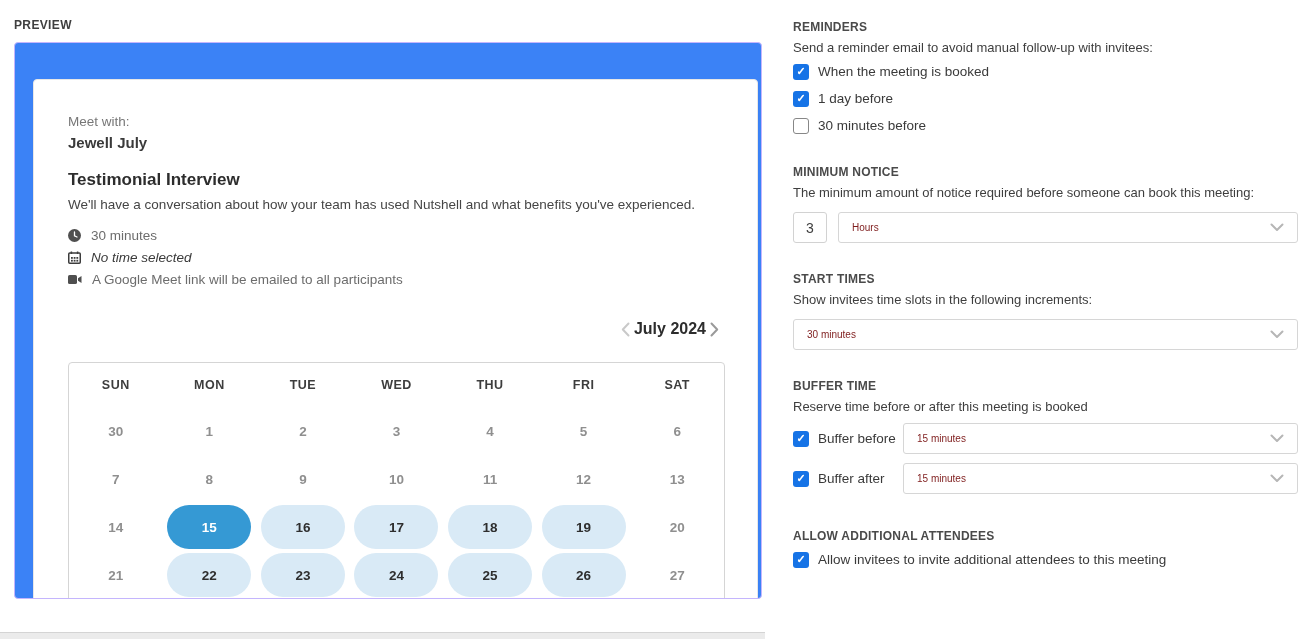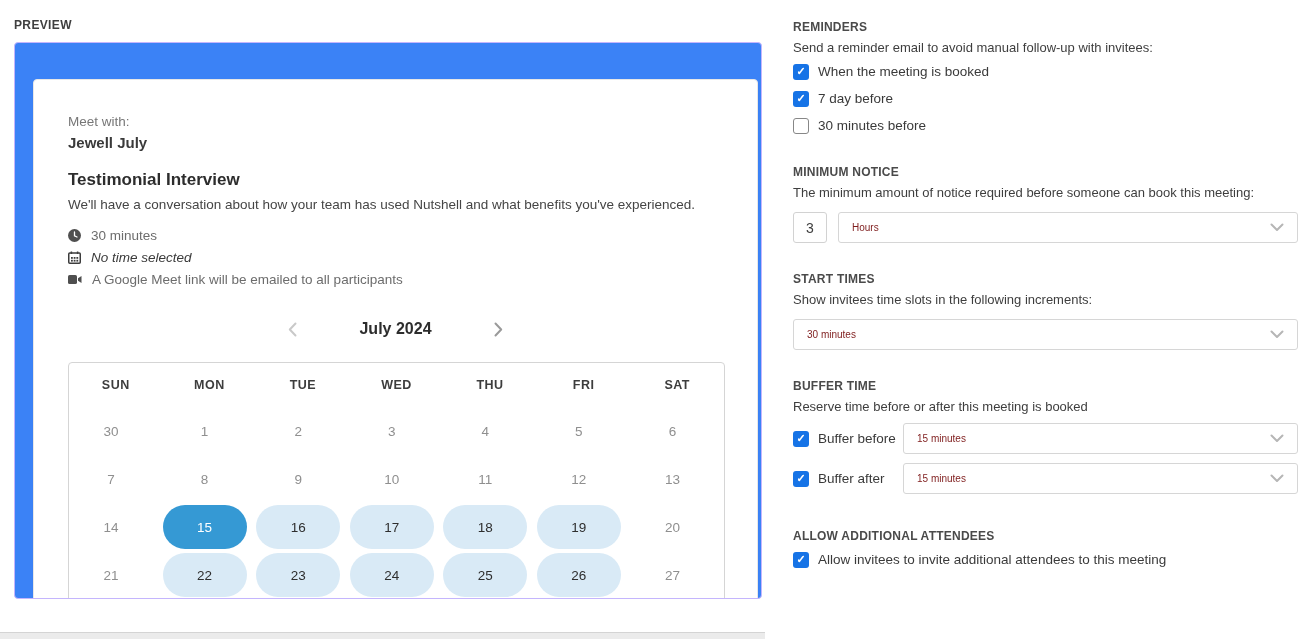--- a/index.html
+++ b/index.html
@@ -35,37 +35,37 @@
   .host-name { font-size:15px; font-weight:bold; color:#3a3a3a; }
   .meeting-title { font-size:17px; font-weight:bold; color:#2d2d2d; margin-top:19px; }
   .meeting-desc { font-size:13.5px; color:#454545; margin-top:7px; }
   .details { margin-top:16px; }
   .detail-row { display:flex; align-items:center; gap:10px; margin-bottom:7px; height:15px; }
   .detail-row .txt { font-size:13.5px; color:#6c6c6c; }
   .detail-row .txt.em { font-style:italic; color:#3a3a3a; }
   .detail-row svg { flex:none; display:block; }
 
   .cal-nav {
-    margin-top:31px; display:flex; align-items:center; justify-content:center; gap:58px; height:22px;
+    margin-top:31px; display:flex; align-items:center; justify-content:flex-end; height:22px;
   }
   .cal-title { font-size:16px; font-weight:bold; color:#2d2d2d; }
   .nav-btn { background:none; border:none; cursor:pointer; padding:2px 4px; display:flex; align-items:center; }
 
   .cal-grid {
     margin-top:22px;
     border:1px solid #d5d5d5; border-radius:4px;
     display:grid; grid-template-columns:repeat(7,1fr);
     grid-template-rows:44px; grid-auto-rows:48px;
     width:657px;
   }
   .cal-weekday {
     display:flex; align-items:center; justify-content:center;
     font-size:12.5px; font-weight:bold; color:#3d3d3d; letter-spacing:.04em;
   }
-  .cal-cell { display:flex; align-items:center; justify-content:flex-start; }
+  .cal-cell { display:flex; align-items:center; justify-content:center;font-weight:bold; }
   .day {
     width:84px; height:44px; border-radius:22px;
     display:flex; align-items:center; justify-content:center;
     font-size:13.5px; color:#8f8f8f;
   }
   .day.available { background:var(--avail-blue); color:#2e2e2e; cursor:pointer; }
   .day.selected { background:var(--sel-blue); color:#ffffff; cursor:pointer; }
 
   .hscrollbar {
     position:absolute; left:0; top:632px; width:765px; height:7px;
@@ -291,21 +291,21 @@
 
   <div class="sec">
     <div class="sec-h">REMINDERS</div>
     <div class="sec-d">Send a reminder email to avoid manual follow-up with invitees:</div>
     <div class="chk-row">
       <span class="cb checked">✓</span>
       <span class="chk-label">When the meeting is booked</span>
     </div>
     <div class="chk-row">
       <span class="cb checked">✓</span>
-      <span class="chk-label">7 day before</span>
+      <span class="chk-label">1 day before</span>
     </div>
     <div class="chk-row">
       <span class="cb unchecked"></span>
       <span class="chk-label">30 minutes before</span>
     </div>
   </div>
 
   <div class="sec">
     <div class="sec-h">MINIMUM NOTICE</div>
     <div class="sec-d">The minimum amount of notice required before someone can book this meeting:</div>

